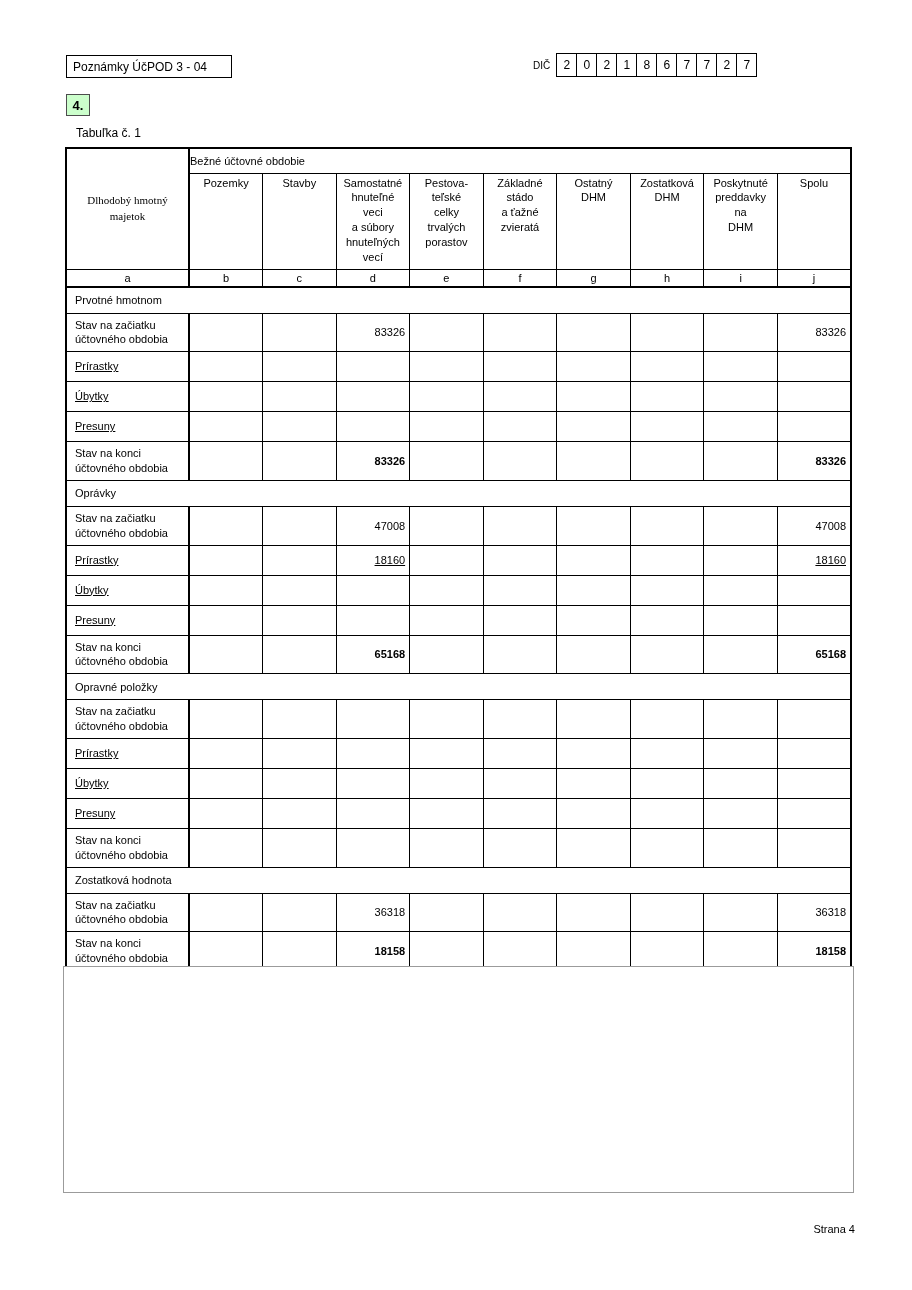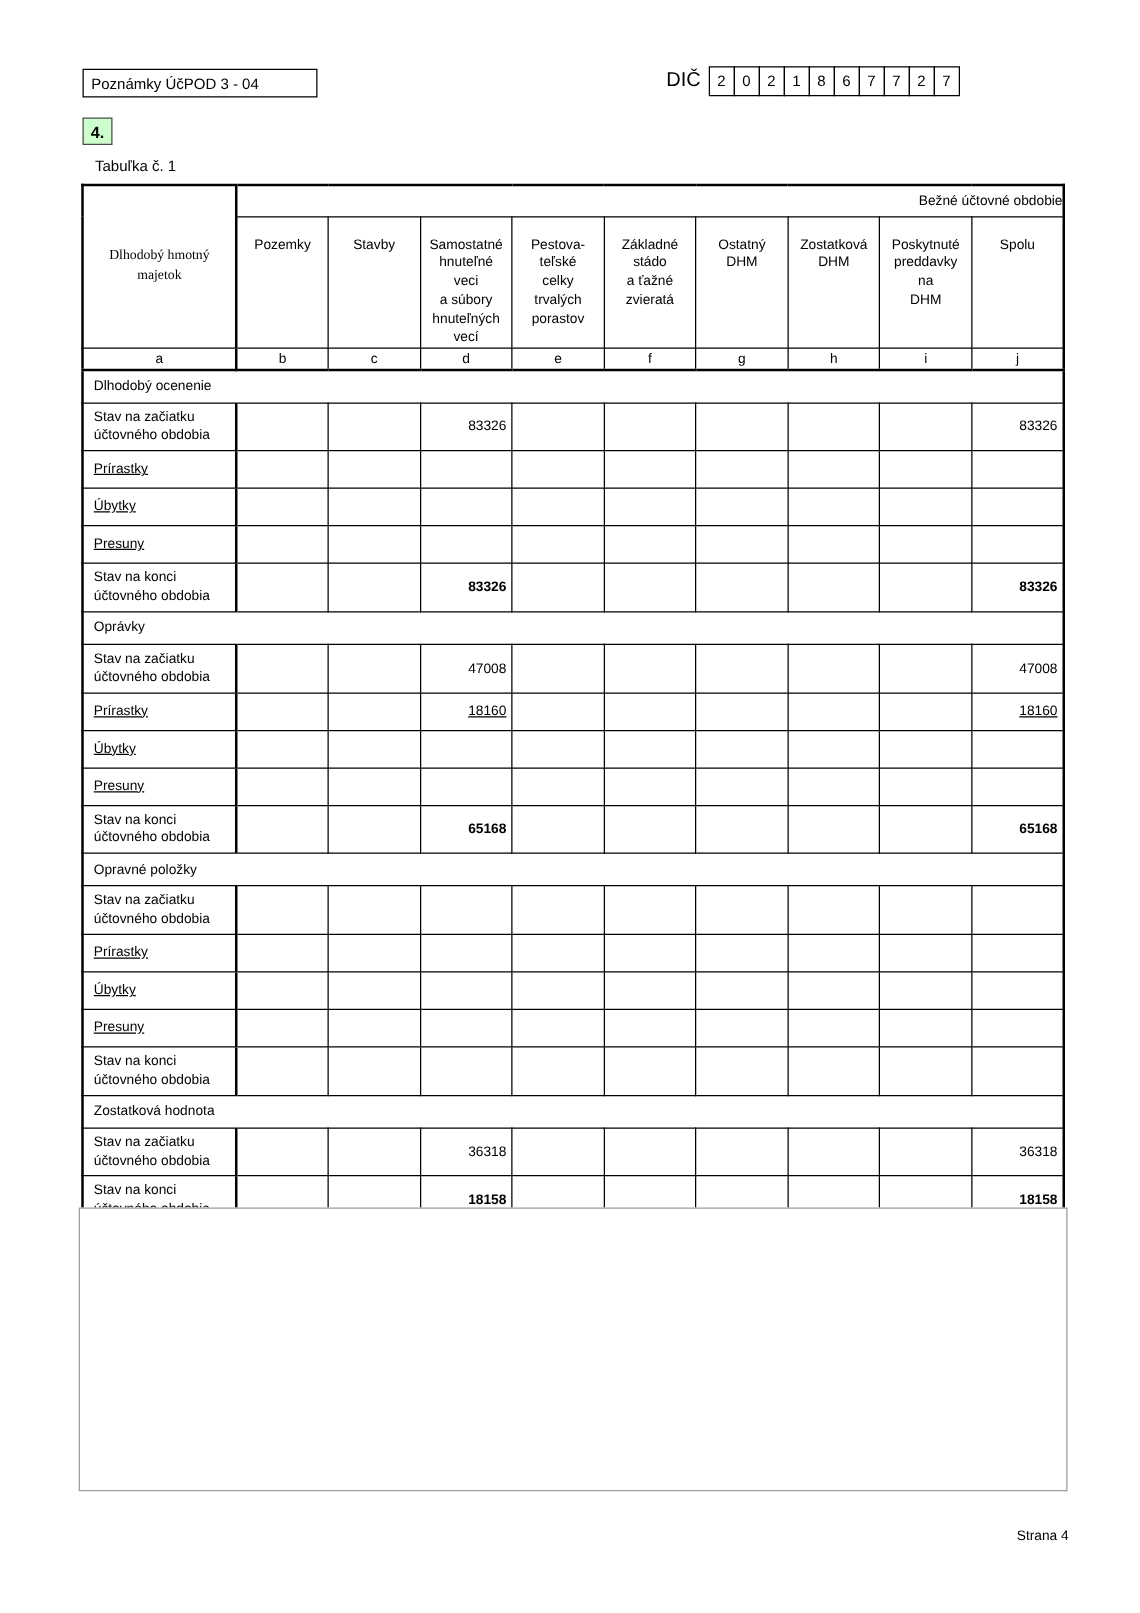--- a/index.html
+++ b/index.html
@@ -9,32 +9,32 @@
     width:912px; height:1290px;
     background:#fff;
     font-family:"Liberation Sans", sans-serif;
     color:#000;
     overflow:hidden;
   }
 
   
   .form-title-box {
     position:absolute; left:66px; top:55px;
-    width:188px; height:23px;
+    width:166px; height:23px;
     border:1px solid #000;
     font-size:12px;
     display:flex; align-items:center;
     padding-left:6px;
     white-space:nowrap;
   }
   .dic-group {
     position:absolute; top:53px; left:533px;
     display:flex; align-items:center;
   }
-  .dic-label { font-size:16px; margin-right:7px; }
+  .dic-label { font-size:10px; margin-right:7px; }
   .dic-boxes { display:flex; }
   .dic-box {
     width:21px; height:24px;
     border:1px solid #000;
     margin-left:-1px;
     display:flex; align-items:center; justify-content:center;
     font-size:12px;
   }
 
   
@@ -69,24 +69,24 @@
   }
   table.dhm th, table.dhm td {
     border:1px solid #000;
     font-weight:normal;
   }
   .first-col { border-right:2px solid #000 !important; }
   th.corner {
     font-size:11px; text-align:center; vertical-align:middle;
     white-space:pre-line; line-height:1.45;font-family:Liberation Serif, serif;
   }
-  th.period { height:25px; font-size:11px; text-align:right; vertical-align:middle;padding-left:26px; }
+  th.period { height:25px; font-size:11px; text-align:left; vertical-align:middle; }
   th.colhead {
     height:96px; font-size:11px; text-align:center;
-    vertical-align:top; padding-top:15px;
+    vertical-align:top; padding-top:2px;
     white-space:pre-line; line-height:1.35;
   }
   tr.letters td {
     height:18px; font-size:11px; text-align:center;
     border-bottom:2px solid #000;
   }
   td.sect {
     border-top:2px solid #000; border-bottom:2px solid #000;
     font-size:11px; height:26px; padding-left:8px;
     vertical-align:middle;
@@ -204,21 +204,21 @@
           <td>e</td>
           <td>f</td>
           <td>g</td>
           <td>h</td>
           <td>i</td>
           <td>j</td>
         </tr>
     </thead>
     <tbody id="tbody">
         <tr>
-          <td colspan="10" class="sect">Dlhodobý ocenenie</td>
+          <td colspan="10" class="sect">Prvotné hmotnom</td>
         </tr>
         <tr class="h2">
           <td class="rowlabel first-col">Stav na začiatku
 účtovného obdobia</td>
           <td class="val"></td>
           <td class="val"></td>
           <td class="val">83326</td>
           <td class="val"></td>
           <td class="val"></td>
           <td class="val"></td>

